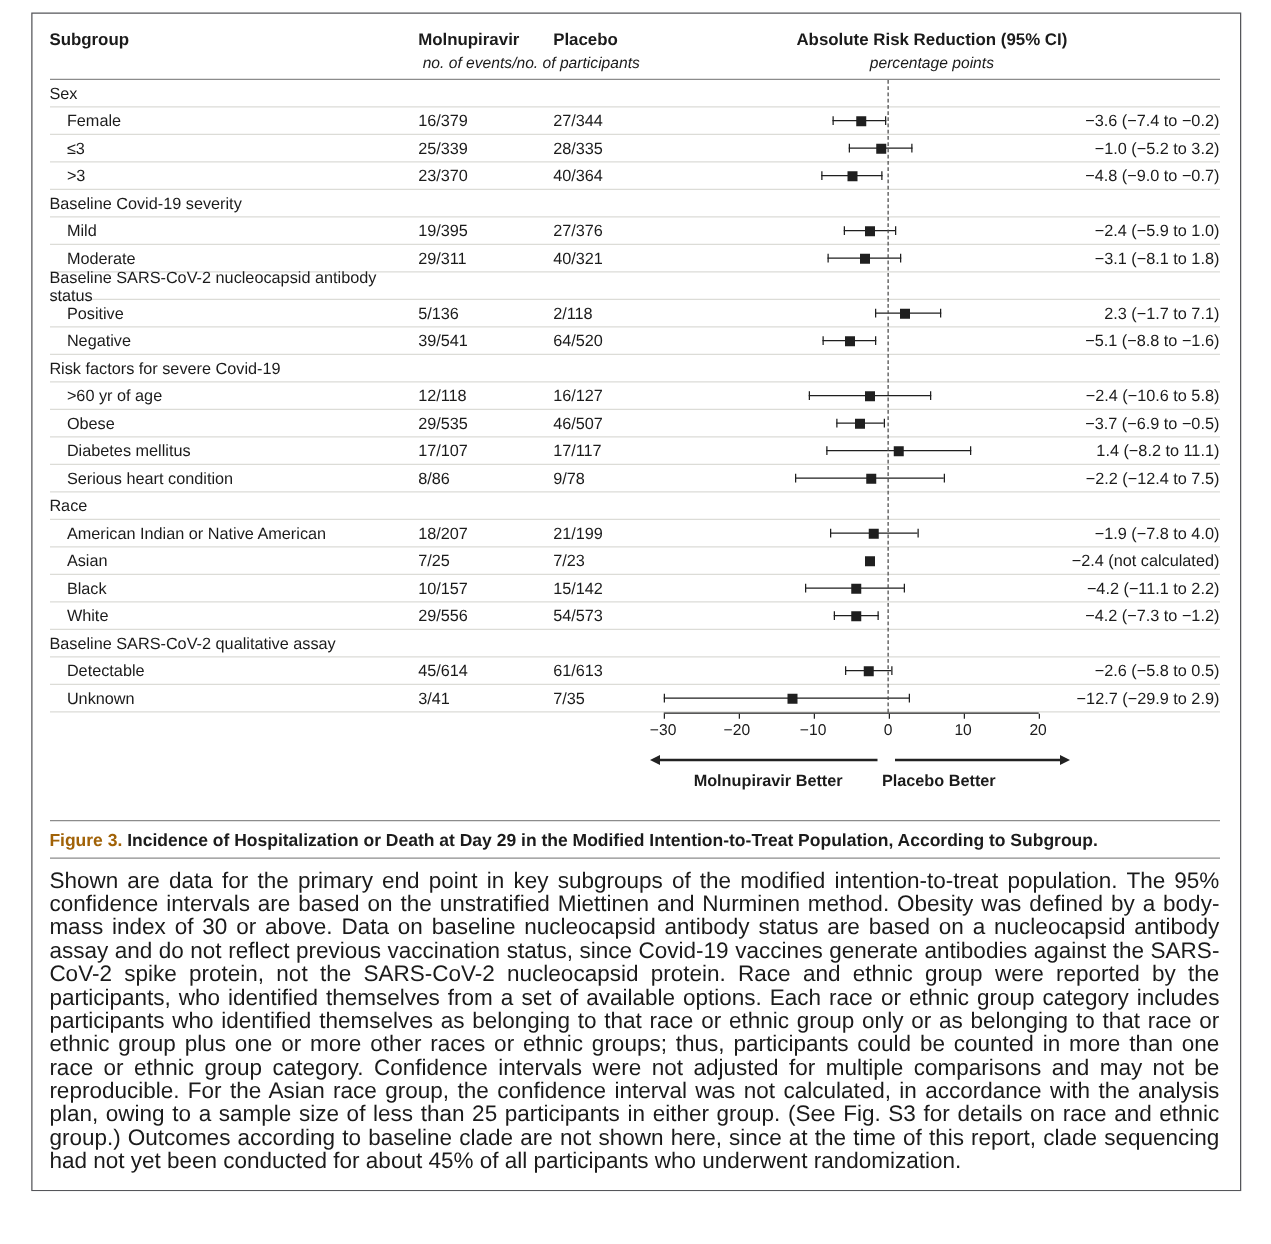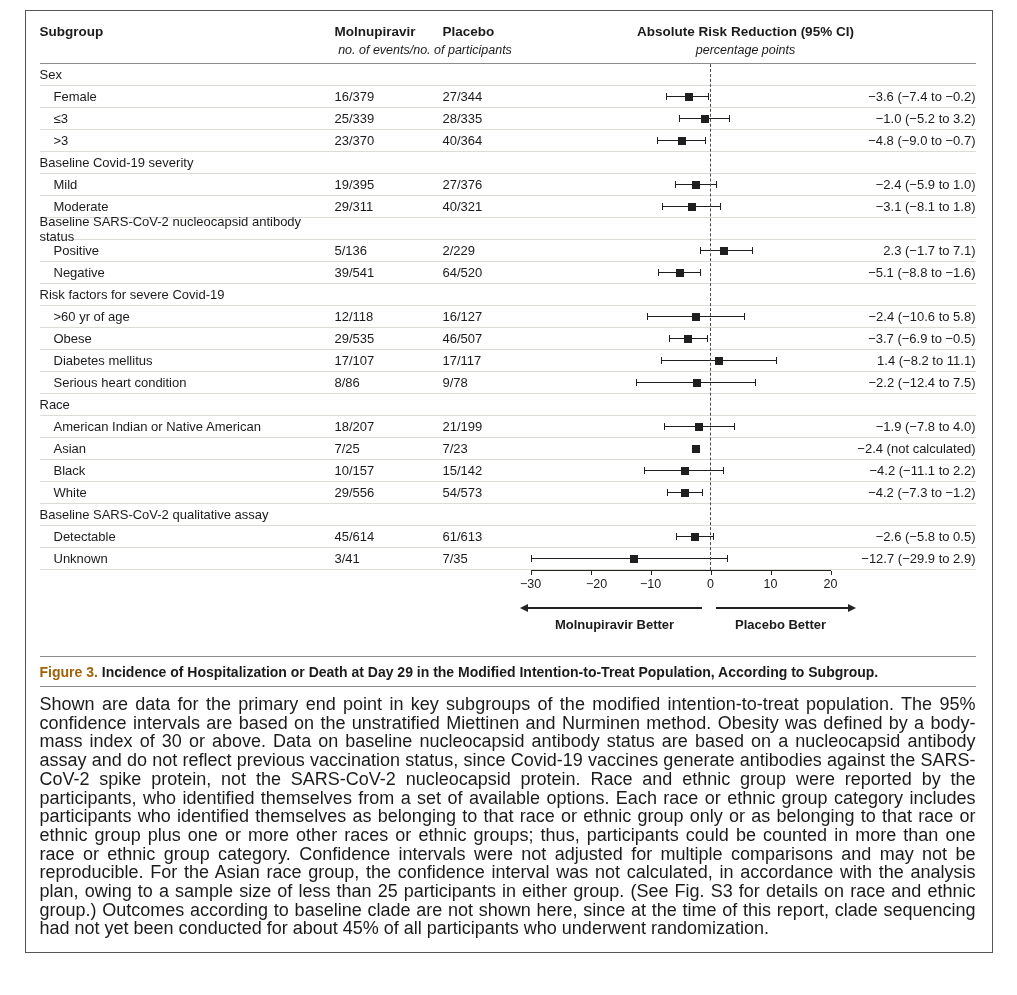--- a/index.html
+++ b/index.html
@@ -68,21 +68,21 @@
     border-style: solid; border-width: 4px 8px 4px 0;
     border-color: transparent #222 transparent transparent;
   }
   .arrow-right::after {
     content: ""; position: absolute; right: -8px; top: -3px;
     border-style: solid; border-width: 4px 0 4px 8px;
     border-color: transparent transparent transparent #222;
   }
   .arrow-label { position: absolute; top: 17px; font-weight: bold; font-size: 13px; }
   .label-left  { left: 0; width: 198px; text-align: center; }
-  .label-right { left: 190px; width: 150px; text-align: center; }
+  .label-right { left: 190px; width: 150px; }
 
   
   .caption { margin-top: 12px; }
   .cap-rule { border-top: 1px solid #8c8c8c; height: 0; }
   .cap-title { margin: 6px 0 5px 0; font-size: 14px; font-weight: bold; line-height: 18px; }
   .fig-label { color: #a16207; }
   .cap-body { margin: 8px 0 0 0; font-size: 18px; line-height: 18.7px; text-align: justify; }
 </style>
 </head>
 <body>
@@ -181,21 +181,21 @@
           <div class="frow frow-section">
             <div class="cell-label">Baseline SARS-CoV-2 nucleocapsid antibody status</div>
             <div class="cell-mol"></div>
             <div class="cell-pla"></div>
             <div class="cell-plot"></div>
             <div class="cell-arr"></div>
           </div>
           <div class="frow frow-item">
             <div class="cell-label">Positive</div>
             <div class="cell-mol">5/136</div>
-            <div class="cell-pla">2/229</div>
+            <div class="cell-pla">2/118</div>
             <div class="cell-plot">
               <div class="ci-line" style="left: 184.8px; width: 52.8px;"></div>
               <div class="ci-cap" style="left: 184.8px;"></div>
               <div class="ci-cap" style="left: 236.6px;"></div>
               <div class="marker" style="left: 204.8px;"></div>
             </div>
             <div class="cell-arr">2.3 (−1.7 to 7.1)</div>
           </div>
           <div class="frow frow-item">
             <div class="cell-label">Negative</div>
@@ -351,21 +351,21 @@
       <div class="zero-line"></div>
     </div>
 
     <div class="axis-row">
       <div class="axis-spacer"></div>
       <div class="axis-inner" id="axis-inner">
         <div class="axis-line"></div>
       <span class="tick" style="left: 15px;"></span>
           <span class="tick-label" style="left: 15px;">−30</span>
           <span class="tick" style="left: 75px;"></span>
-          <span class="tick-label" style="left: 81px;">−20</span>
+          <span class="tick-label" style="left: 74px;">−20</span>
           <span class="tick" style="left: 135px;"></span>
           <span class="tick-label" style="left: 135px;">−10</span>
           <span class="tick" style="left: 195px;"></span>
           <span class="tick-label" style="left: 195px;">0</span>
           <span class="tick" style="left: 255px;"></span>
           <span class="tick-label" style="left: 255px;">10</span>
           <span class="tick" style="left: 315px;"></span>
           <span class="tick-label" style="left: 315px;">20</span>
         </div>
     </div>

